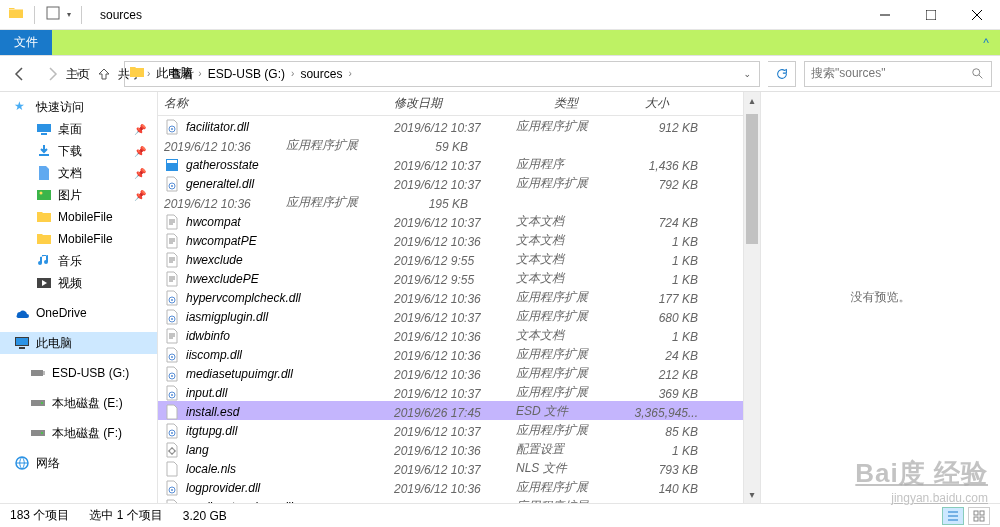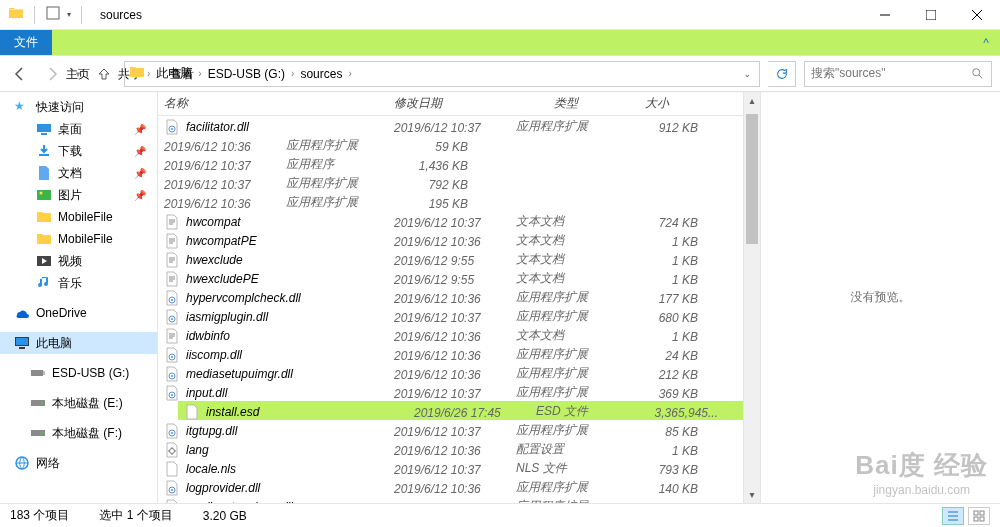--- a/index.html
+++ b/index.html
@@ -35,35 +35,35 @@
 .sidebar .item .pin { margin-left:auto; margin-right:10px; color:#7a7a7a; font-size:10px; }
 .sidebar .item svg, .sidebar .item .ico { width:16px; height:16px; flex-shrink:0; }
 .sidebar .gap { height:8px; }
 .sidebar .star { color:#49adf4; }
 .main { flex:1; display:flex; overflow:hidden; }
 .filepane { flex:1; display:flex; flex-direction:column; overflow:hidden;font-style:italic; }
 .cols { height:24px; display:flex; align-items:center; border-bottom:1px solid #e5e5e5; color:#444; padding-left:6px; }
 .col-name{ width:230px; padding-left:0; } .col-date{ width:122px; } .col-type{ width:100px;text-align:center; } .col-size{ width:96px; text-align:center; padding-right:14px; }
 .rows { flex:1; overflow:hidden; }
 .row { height:19px; display:flex; align-items:flex-end; padding-left:6px; }
-.row.sel { background:#bef264;margin-left:20px; }
+.row.sel { background:#c4b5fd; }
 .row .c-name{ width:230px; display:flex; align-items:center; gap:6px; }
 .row .c-date{ width:122px; color:#666; }
 .row .c-type{ width:100px; color:#666; }
 .row .c-size{ width:96px; text-align:right; color:#666; padding-right:14px; }
 .row .fico { width:16px; height:16px; flex-shrink:0; }
 .scrollbar { width:17px; background:#f0f0f0; position:relative; border-left:1px solid #e5e5e5; }
 .scrollbar .thumb { position:absolute; left:2px; right:2px; top:22px; height:130px; background:#c2c2c2; }
 .scrollbar .arr { position:absolute; left:0; right:0; height:17px; display:flex; align-items:center; justify-content:center; color:#606060; font-size:10px; }
 .preview { width:240px; display:flex; align-items:center; justify-content:center; color:#6d6d6d; border-left:1px solid #e5e5e5; }
-.status { height:24px; border-top:1px solid #e5e5e5; display:flex; align-items:center; padding:0 10px; gap:30px; color:#000; }
+.status { height:24px; border-top:1px solid #e5e5e5; display:flex; align-items:center; padding:0 10px; gap:20px; color:#000; }
 .status .right { margin-left:auto; display:flex; gap:4px; }
 .status .viewbtn { width:22px; height:18px; border:1px solid #ccc; display:flex; align-items:center; justify-content:center; }
 .status .viewbtn.active { background:#cde8ff; border-color:#8cb; }
-.watermark { position:absolute; right:12px; bottom:30px; color:rgba(170,170,170,0.7); font-family:sans-serif; pointer-events:none; text-align:center; }
+.watermark { position:absolute; right:12px; bottom:22px; color:rgba(170,170,170,0.7); font-family:sans-serif; pointer-events:none; text-align:right;text-decoration:underline; }
 .watermark .big { font-size:26px; font-weight:bold; letter-spacing:1px; }
 .watermark .small { font-size:12px; }
 </style>
 </head>
 <body>
 
 <div class="titlebar">
   <div class="qat">
     <span><svg viewBox="0 0 16 16">
           <path fill="#ffcf48" d="M1 3h5l1 1h8v9H1z"></path>
@@ -195,30 +195,30 @@
         <span>MobileFile</span>
       </div>
     <div class="item indent">
         <svg class="ico" viewBox="0 0 16 16">
           <path fill="#ffcf48" d="M1 3h5l1 1h8v9H1z"></path>
         </svg>
         <span>MobileFile</span>
       </div>
     <div class="item indent">
         <svg class="ico" viewBox="0 0 16 16">
+          <path fill="#2b92e4" d="M6 2v8a2 2 0 1 1-2-2V4l8-2v7a2 2 0 1 1-2-2V2z"></path>
+        </svg>
+        <span>音乐</span>
+      </div>
+    <div class="item indent">
+        <svg class="ico" viewBox="0 0 16 16">
           <rect x="1" y="3" width="14" height="10" fill="#444"></rect>
           <path fill="#fff" d="M6 5v6l5-3z"></path>
         </svg>
         <span>视频</span>
-      </div>
-    <div class="item indent">
-        <svg class="ico" viewBox="0 0 16 16">
-          <path fill="#2b92e4" d="M6 2v8a2 2 0 1 1-2-2V4l8-2v7a2 2 0 1 1-2-2V2z"></path>
-        </svg>
-        <span>音乐</span>
       </div>
     <div class="gap"></div>
     <div class="item">
         <svg class="ico" viewBox="0 0 16 16">
           <path fill="#0a64c8" d="M3 10a3 3 0 0 1 3-3 4 4 0 0 1 7 2 2 2 0 0 1 0 4H4a2 2 0 0 1-1-3z"></path>
         </svg>
         <span>OneDrive</span>
       </div>
     <div class="gap"></div>
     <div class="item sel">
@@ -284,25 +284,40 @@
             <div class="c-date">2019/6/12 10:37</div>
             <div class="c-type">应用程序扩展</div>
             <div class="c-size">912 KB</div>
           </div>
           <div class="row">
             <div class="c-date">2019/6/12 10:36</div>
             <div class="c-type">应用程序扩展</div>
             <div class="c-size">59 KB</div>
           </div>
           <div class="row">
+            <div class="c-name">
+              <span class="fico"><svg viewBox="0 0 16 16">
+                  <rect x="2" y="2" width="12" height="12" fill="#2b92e4"></rect>
+                  <rect x="3" y="3" width="10" height="3" fill="#fff"></rect>
+                </svg></span>
+              <span>gatherosstate</span>
+            </div>
             <div class="c-date">2019/6/12 10:37</div>
             <div class="c-type">应用程序</div>
             <div class="c-size">1,436 KB</div>
           </div>
           <div class="row">
+            <div class="c-name">
+              <span class="fico"><svg viewBox="0 0 16 16">
+                  <path fill="#fff" stroke="#b7b7b7" d="M3 1h7l3 3v11H3z"></path>
+                  <circle cx="8" cy="10" r="3" fill="none" stroke="#5a8fd6"></circle>
+                  <circle cx="8" cy="10" r="1" fill="#5a8fd6"></circle>
+                </svg></span>
+              <span>generaltel.dll</span>
+            </div>
             <div class="c-date">2019/6/12 10:37</div>
             <div class="c-type">应用程序扩展</div>
             <div class="c-size">792 KB</div>
           </div>
           <div class="row">
             <div class="c-date">2019/6/12 10:36</div>
             <div class="c-type">应用程序扩展</div>
             <div class="c-size">195 KB</div>
           </div>
           <div class="row">

